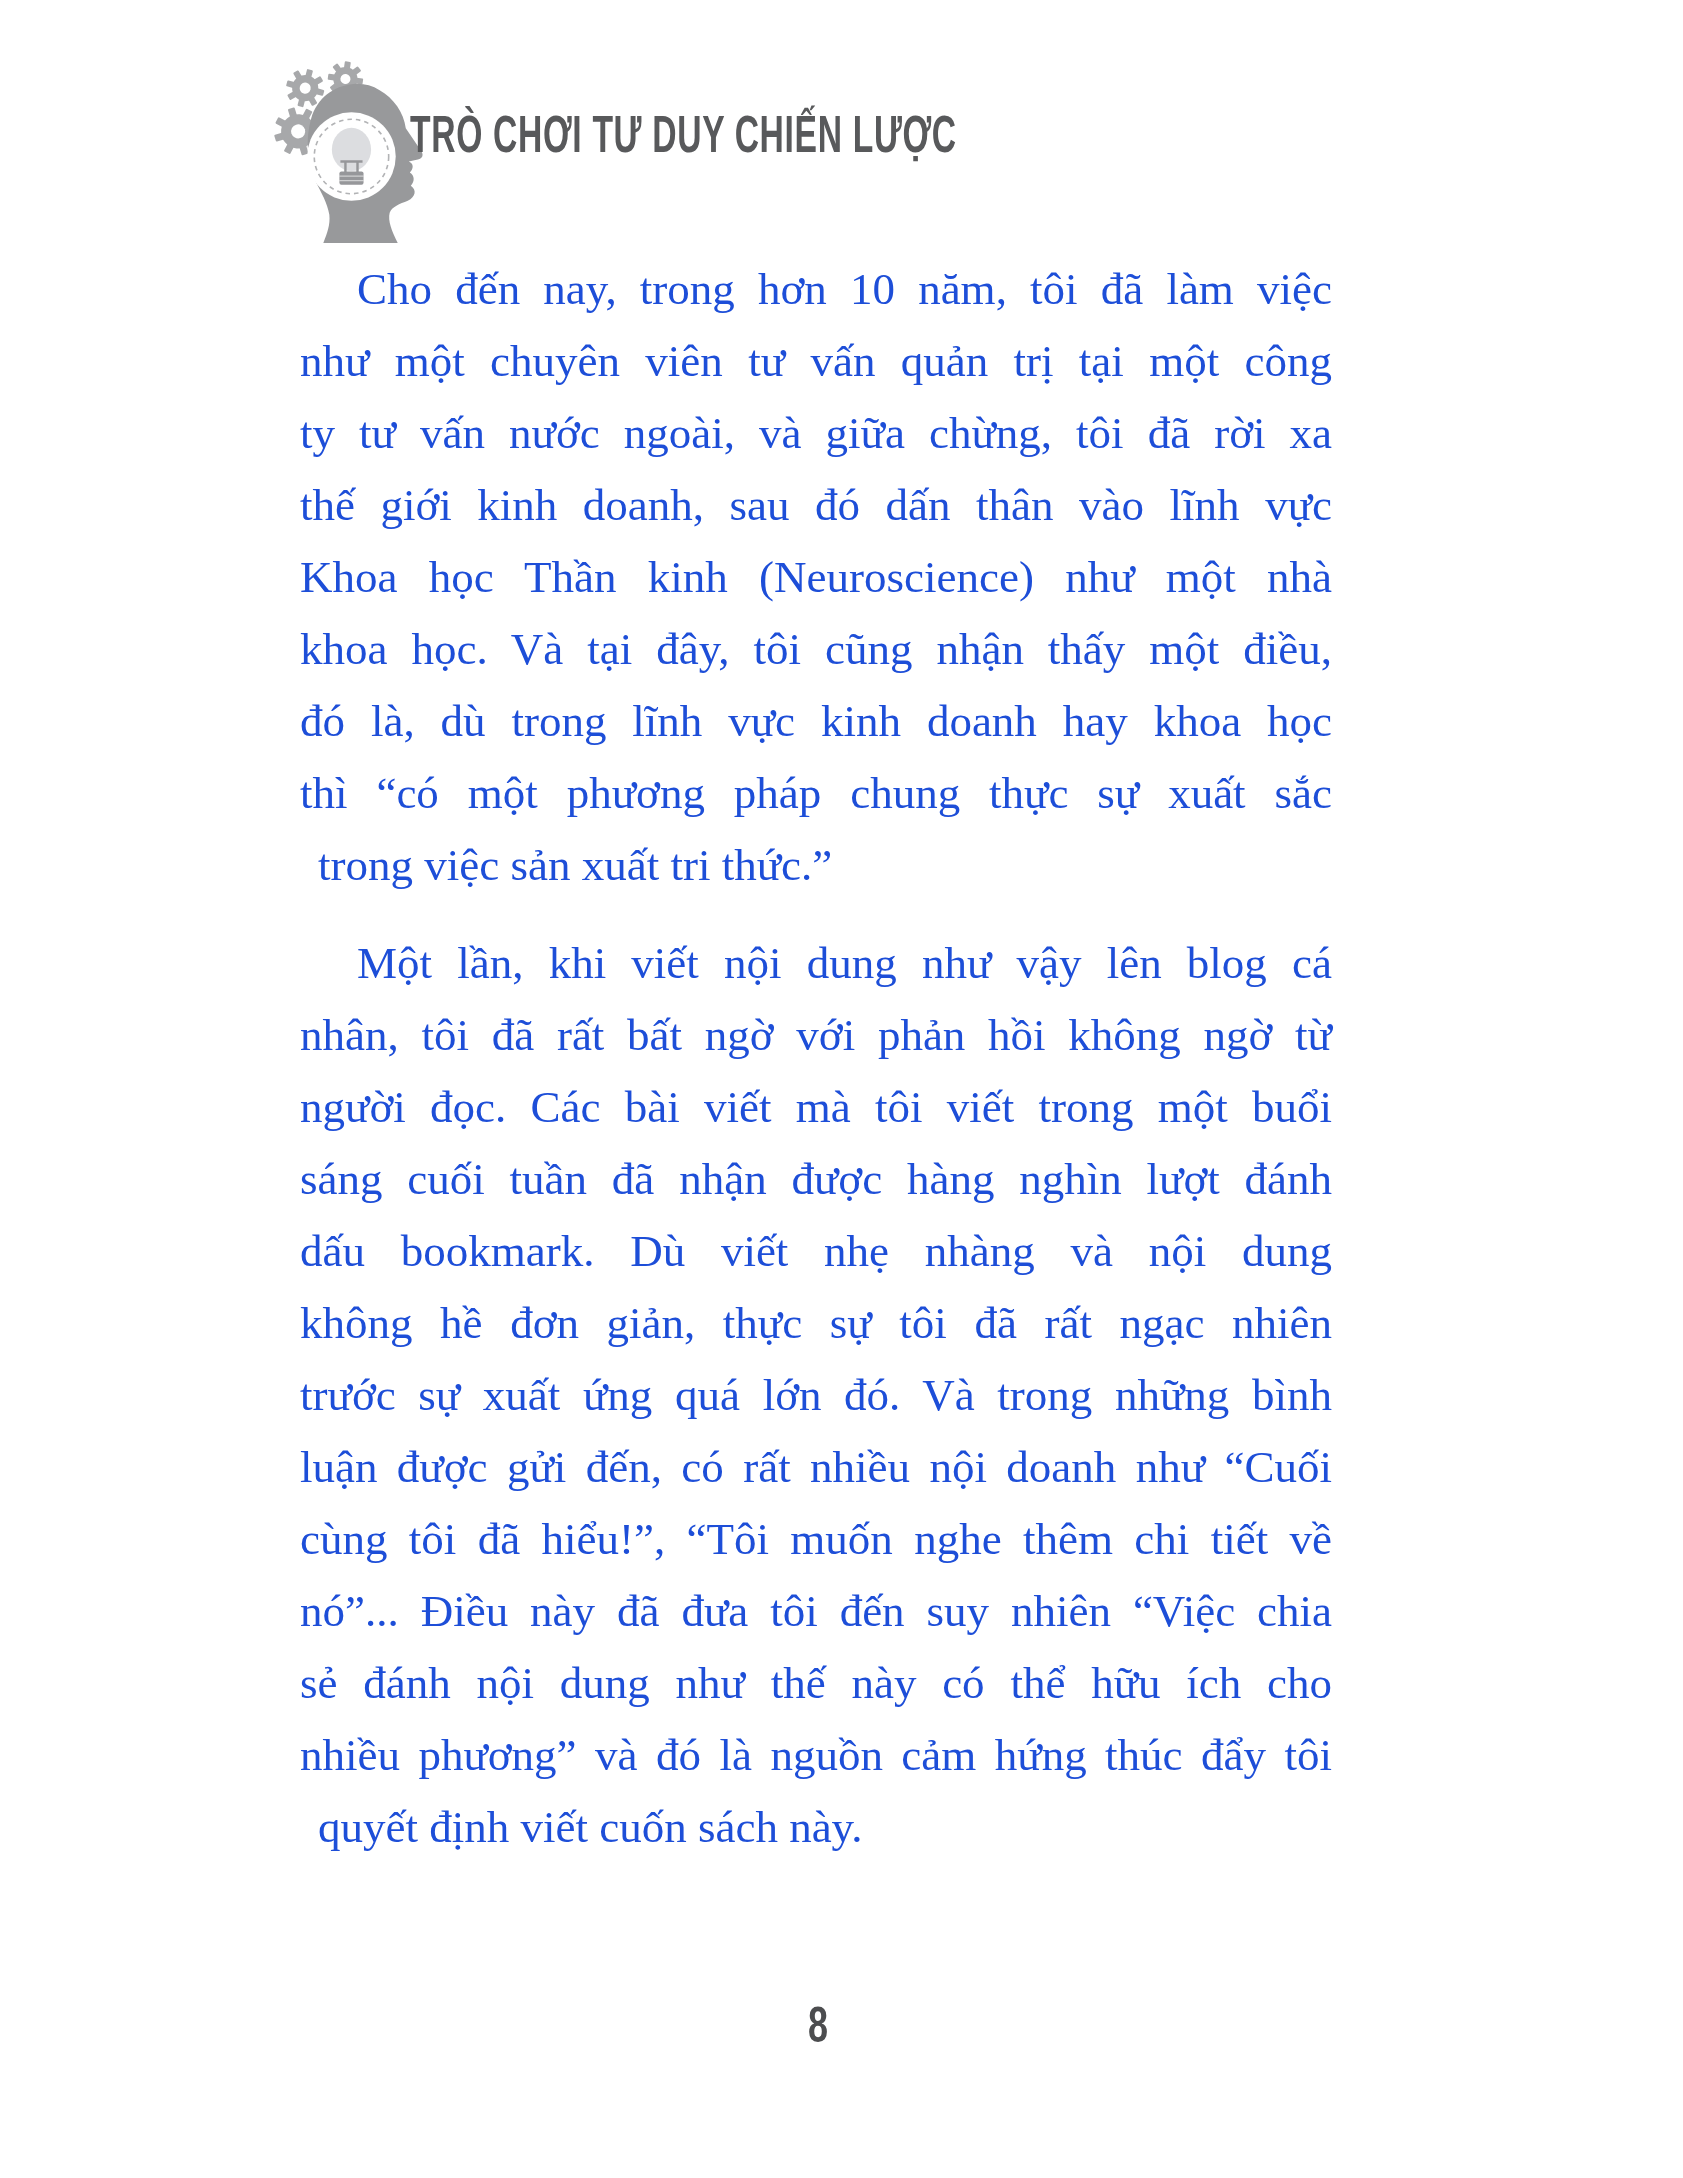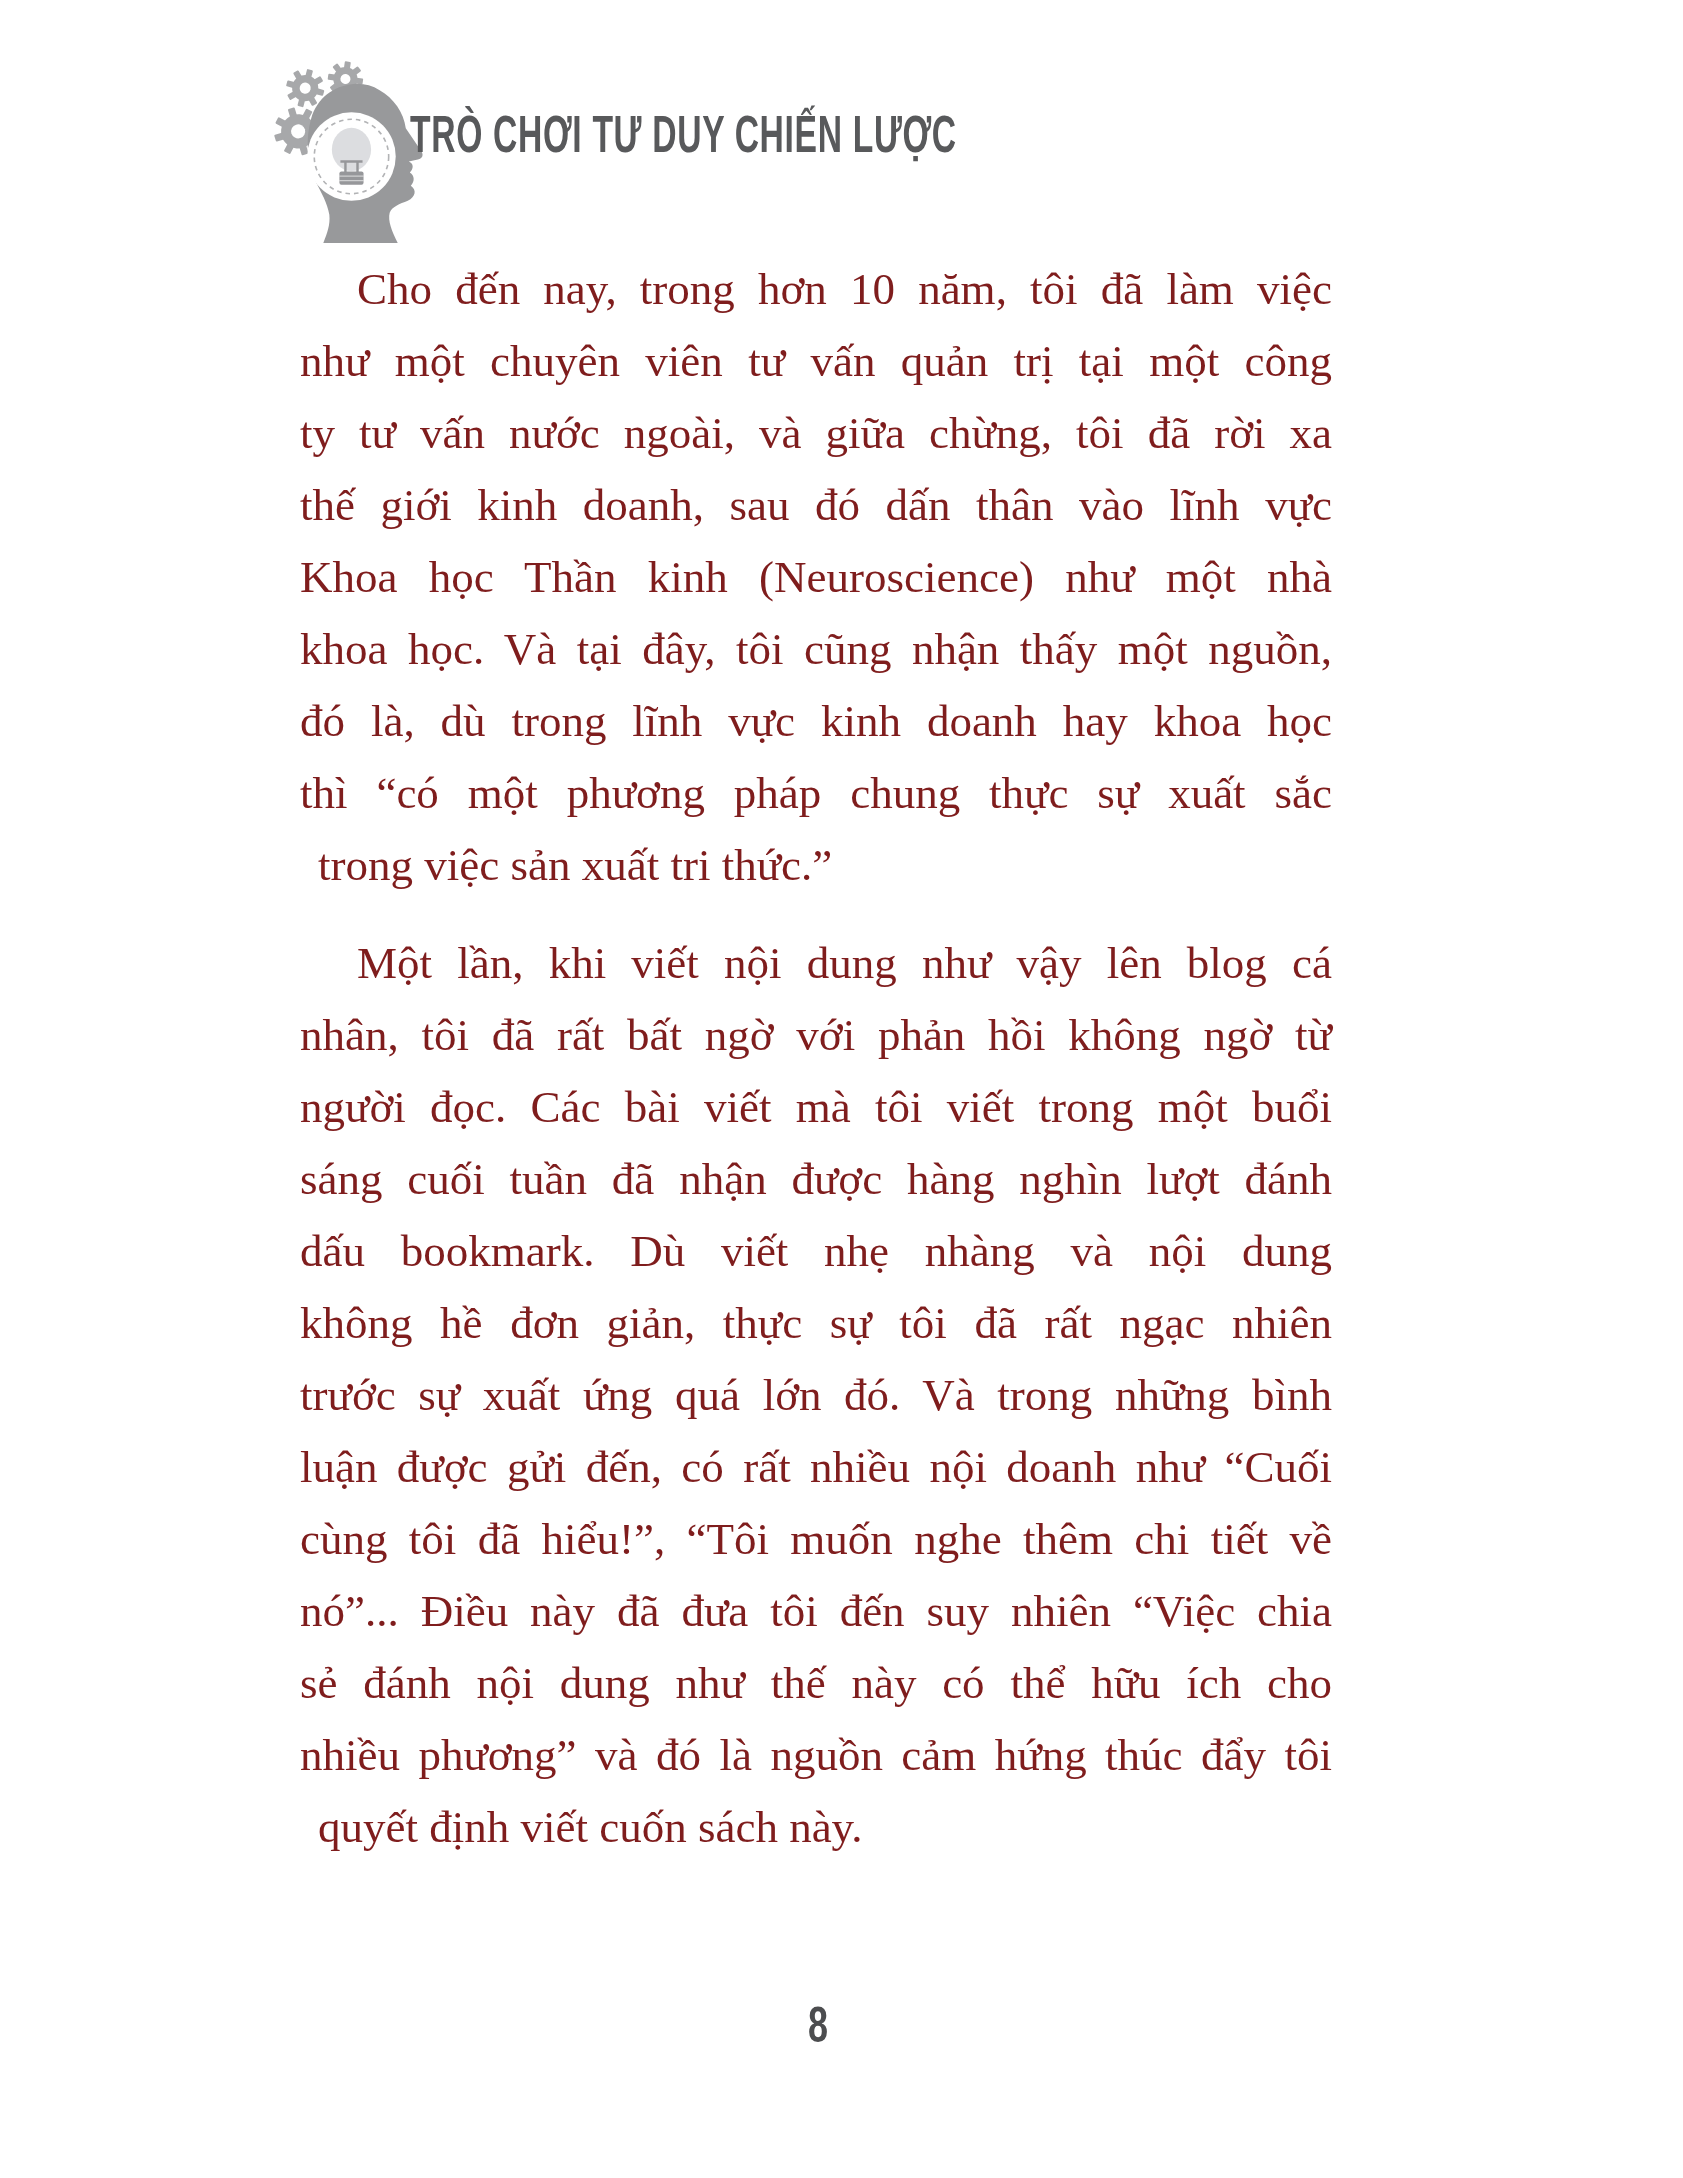--- a/index.html
+++ b/index.html
@@ -115,28 +115,28 @@
           <ellipse cx="82" cy="87" rx="19.5" ry="21.5" fill="#dcdde0"></ellipse>
           <path d="M71,99 h22 M76,99 v11 M88,99 v11" fill="none" stroke-width="2.4" stroke="#96979a"></path>
           <rect x="70" y="109" width="24" height="13" rx="2" fill="#96979a"></rect>
           <path d="M70,113.5 h24 M70,118 h24" stroke="#ffffff" stroke-width="1.4" opacity="0.55"></path>
         </g>
       </svg>
     </div>
     <div class="book-title" style="color: rgb(88, 89, 91);">TRÒ CHƠI TƯ DUY CHIẾN LƯỢC</div>
   </div>
 
-  <div class="body-text" style="color: #7f1d1d;">
+  <div class="body-text" style="color: #1d4ed8;">
       <div class="para">
         <div class="line first">Cho đến nay, trong hơn 10 năm, tôi đã làm việc</div>
         <div class="line">như một chuyên viên tư vấn quản trị tại một công</div>
         <div class="line">ty tư vấn nước ngoài, và giữa chừng, tôi đã rời xa</div>
         <div class="line">thế giới kinh doanh, sau đó dấn thân vào lĩnh vực</div>
         <div class="line">Khoa học Thần kinh (Neuroscience) như một nhà</div>
-        <div class="line">khoa học. Và tại đây, tôi cũng nhận thấy một nguồn,</div>
+        <div class="line">khoa học. Và tại đây, tôi cũng nhận thấy một điều,</div>
         <div class="line">đó là, dù trong lĩnh vực kinh doanh hay khoa học</div>
         <div class="line">thì “có một phương pháp chung thực sự xuất sắc</div>
         <div class="line last">trong việc sản xuất tri thức.”</div>
       </div>
       <div class="para">
         <div class="line first">Một lần, khi viết nội dung như vậy lên blog cá</div>
         <div class="line">nhân, tôi đã rất bất ngờ với phản hồi không ngờ từ</div>
         <div class="line">người đọc. Các bài viết mà tôi viết trong một buổi</div>
         <div class="line">sáng cuối tuần đã nhận được hàng nghìn lượt đánh</div>
         <div class="line">dấu bookmark. Dù viết nhẹ nhàng và nội dung</div>

